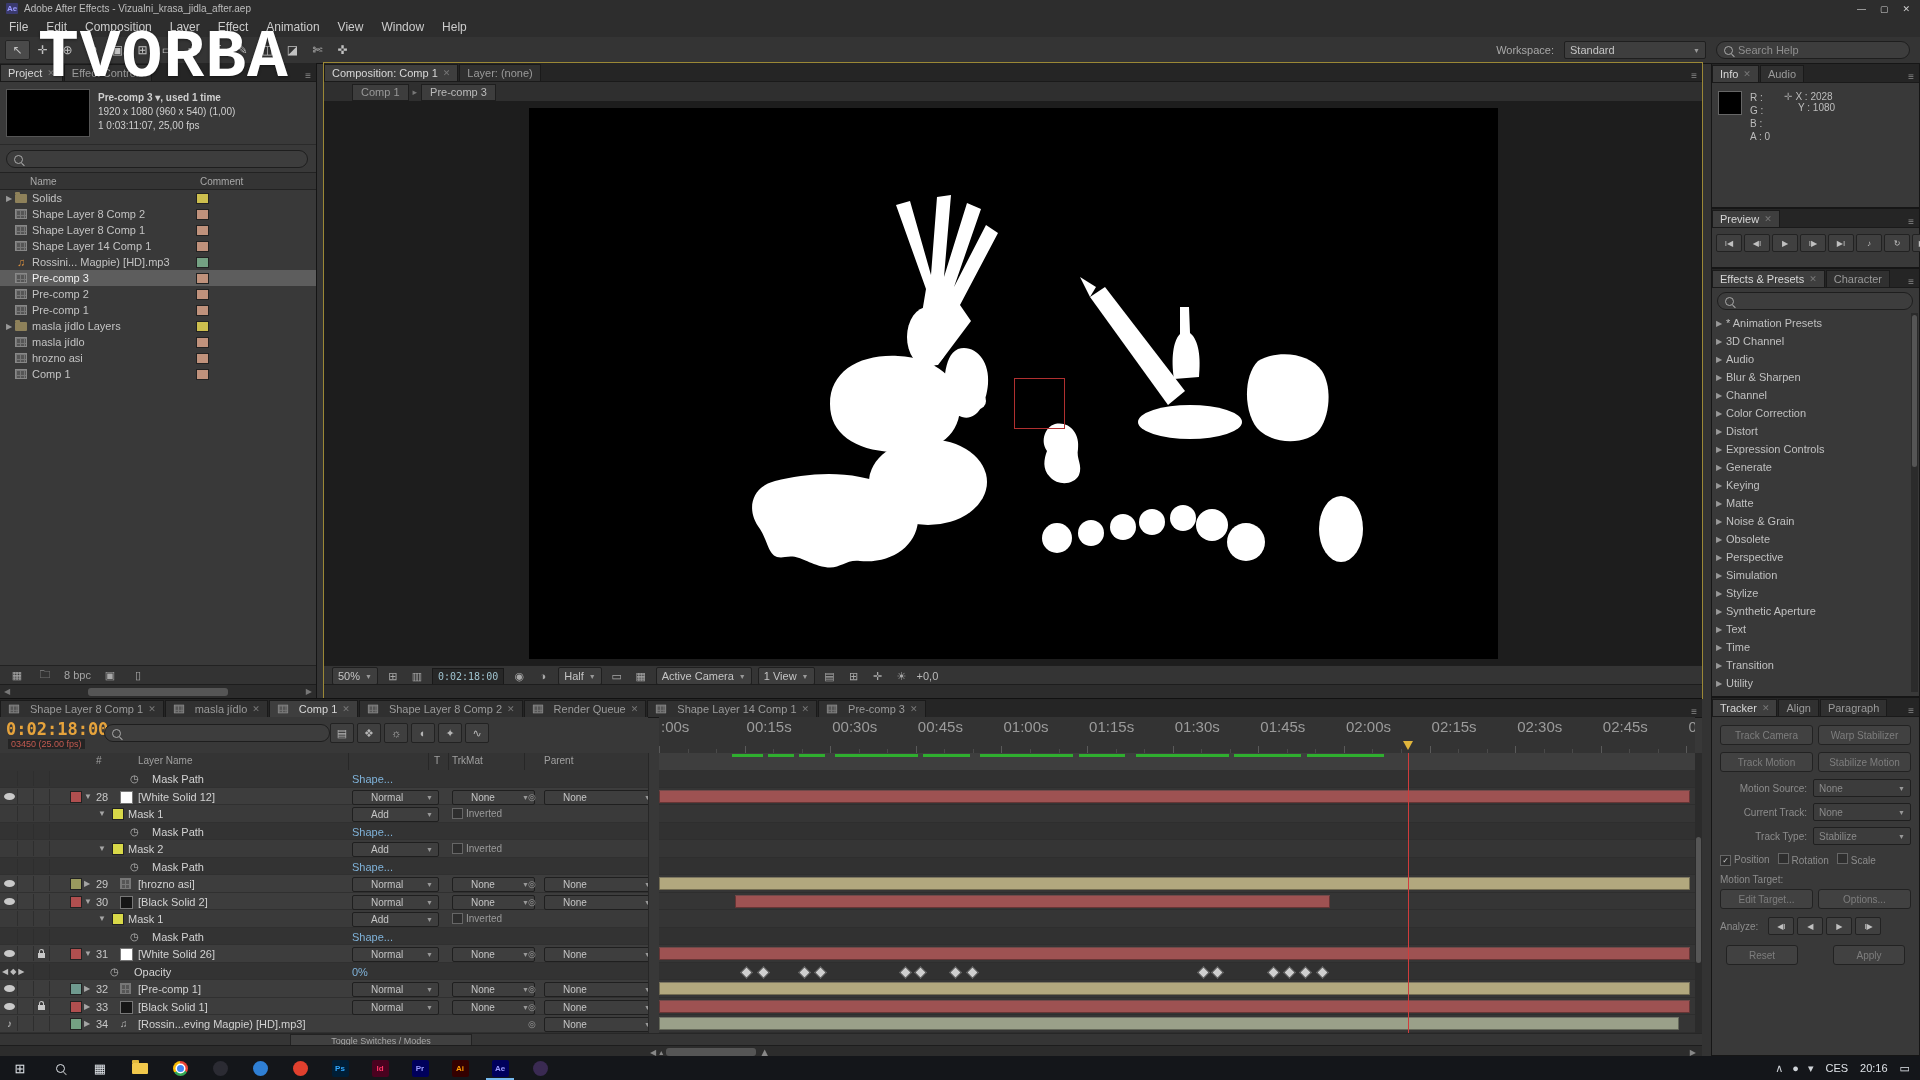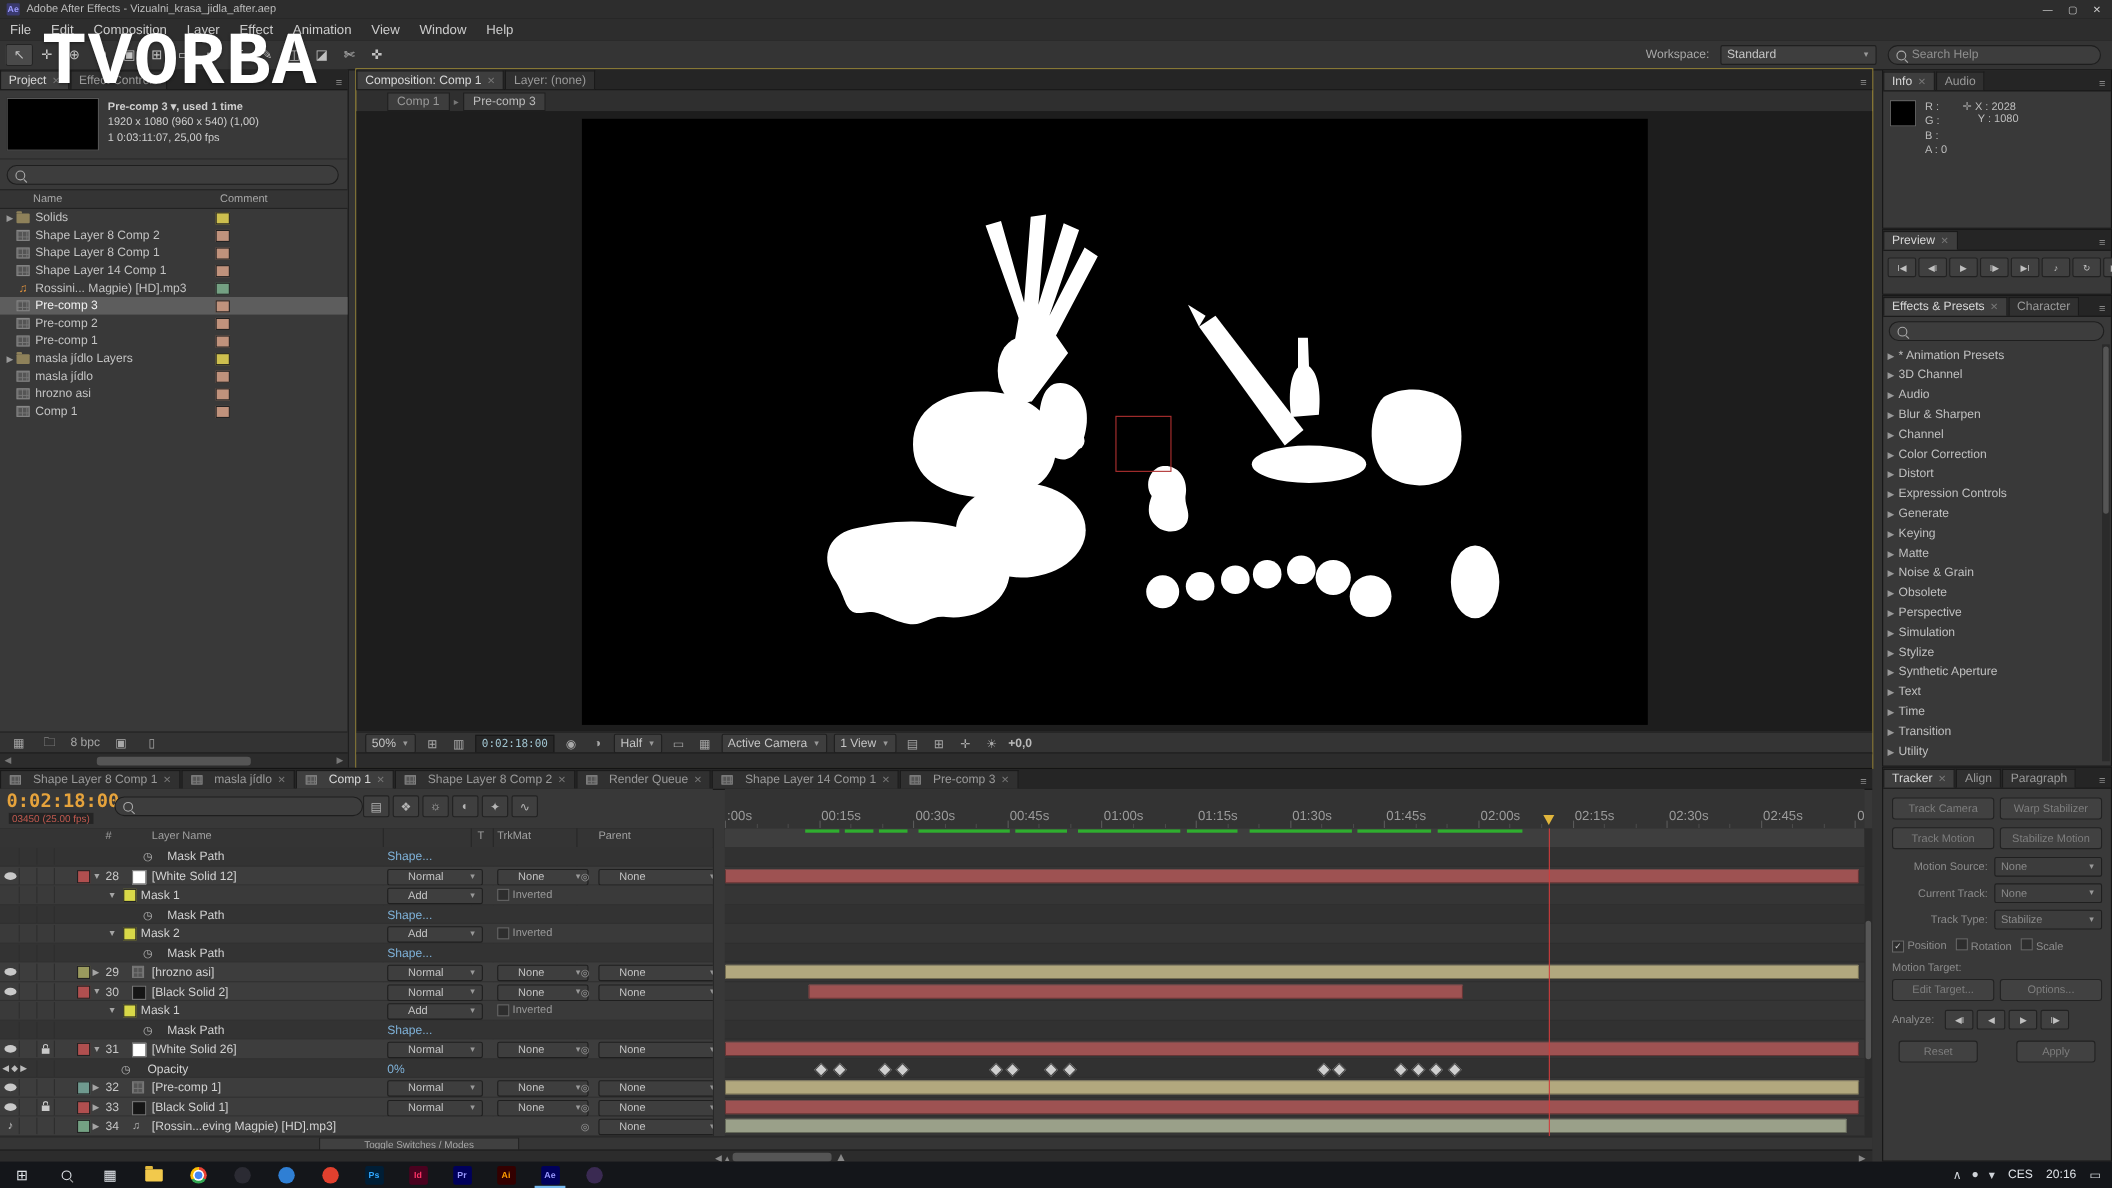--- a/index.html
+++ b/index.html
@@ -144,21 +144,21 @@
   .lswatch{position:absolute;left:120px;top:3px;width:11px;height:11px;border:1px solid #777;}
   .lname{position:absolute;left:138px;top:3px;color:#d2d2d2;white-space:nowrap;}
   .row-l .sw{position:absolute;color:#b5b5b5;font-size:10px;top:3px;}
   .pval{position:absolute;left:352px;top:3px;color:#7fb2d9;}
   .ddm{position:absolute;top:2px;height:13px;font-size:10px;padding-left:18px;}
   .inv{position:absolute;left:452px;top:3px;display:flex;align-items:center;color:#9a9a9a;font-size:10px;}
   .atobl{position:absolute;left:528px;top:4px;color:#999;font-size:9px;}
   .kfnav{position:absolute;left:2px;top:4px;color:#bbb;font-size:8px;letter-spacing:2px;}
 
   .tl-ruler{position:absolute;left:659px;top:18px;width:1036px;height:36px;background:#333;border-bottom:1px solid #242424;overflow:hidden;}
-  .rlab{position:absolute;top:17px;font-size:12px;color:#9b9b9b;text-align:center;}
+  .rlab{position:absolute;top:1px;font-size:15px;color:#9b9b9b;text-align:center;}
   .rtick{position:absolute;bottom:0;width:1px;height:7px;background:#5a5a5a;}
   .rtick.minor{height:4px;background:#4a4a4a;}
   .cti-marker{position:absolute;top:24px;width:11px;height:12px;margin-left:-5px;}
   .cti-marker::before{content:"";position:absolute;left:0;top:0;border-left:5px solid transparent;border-right:5px solid transparent;border-top:9px solid #e0b53c;}
   .tl-graph{position:absolute;left:659px;top:54px;width:1036px;height:280px;background:#353535;overflow:hidden;}
   .workarea{position:absolute;left:0;right:0;top:0;height:17px;background:#3e3e3e;border-bottom:1px solid #2a2a2a;}
   .seg{position:absolute;top:1px;height:3px;background:#2fae2f;}
   .grow{position:absolute;left:0;width:100%;height:17.5px;box-sizing:border-box;border-bottom:1px solid #2e2e2e;}
   .grow.prop{background:#313131;}
   .bar{position:absolute;top:2px;height:13px;border-radius:1px;box-shadow:inset 0 0 0 1px rgba(0,0,0,.35), inset 0 1px 0 rgba(255,255,255,.18);}
@@ -444,21 +444,21 @@
           <span class="arr">▼</span>
         </span>
       <span class="dd">
           <span>1 View</span>
           <span class="arr">▼</span>
         </span>
       <span class="fico">▤</span>
       <span class="fico">⊞</span>
       <span class="fico">✛</span>
       <span class="fico">☀</span>
-      <span style="color:#bbb;font-weight:bold;">+0,0</span>
+      <span style="color:#bbb;">+0,0</span>
     </div>
     <div class="comp-gap"></div>
   </div>
 
   <div id="info-panel" class="rpanel">
     <div class="tabbar" id="info-tabs">
         <span class="ptab active">
           <span>Info</span>
           <span class="x">✕</span>
         </span>

